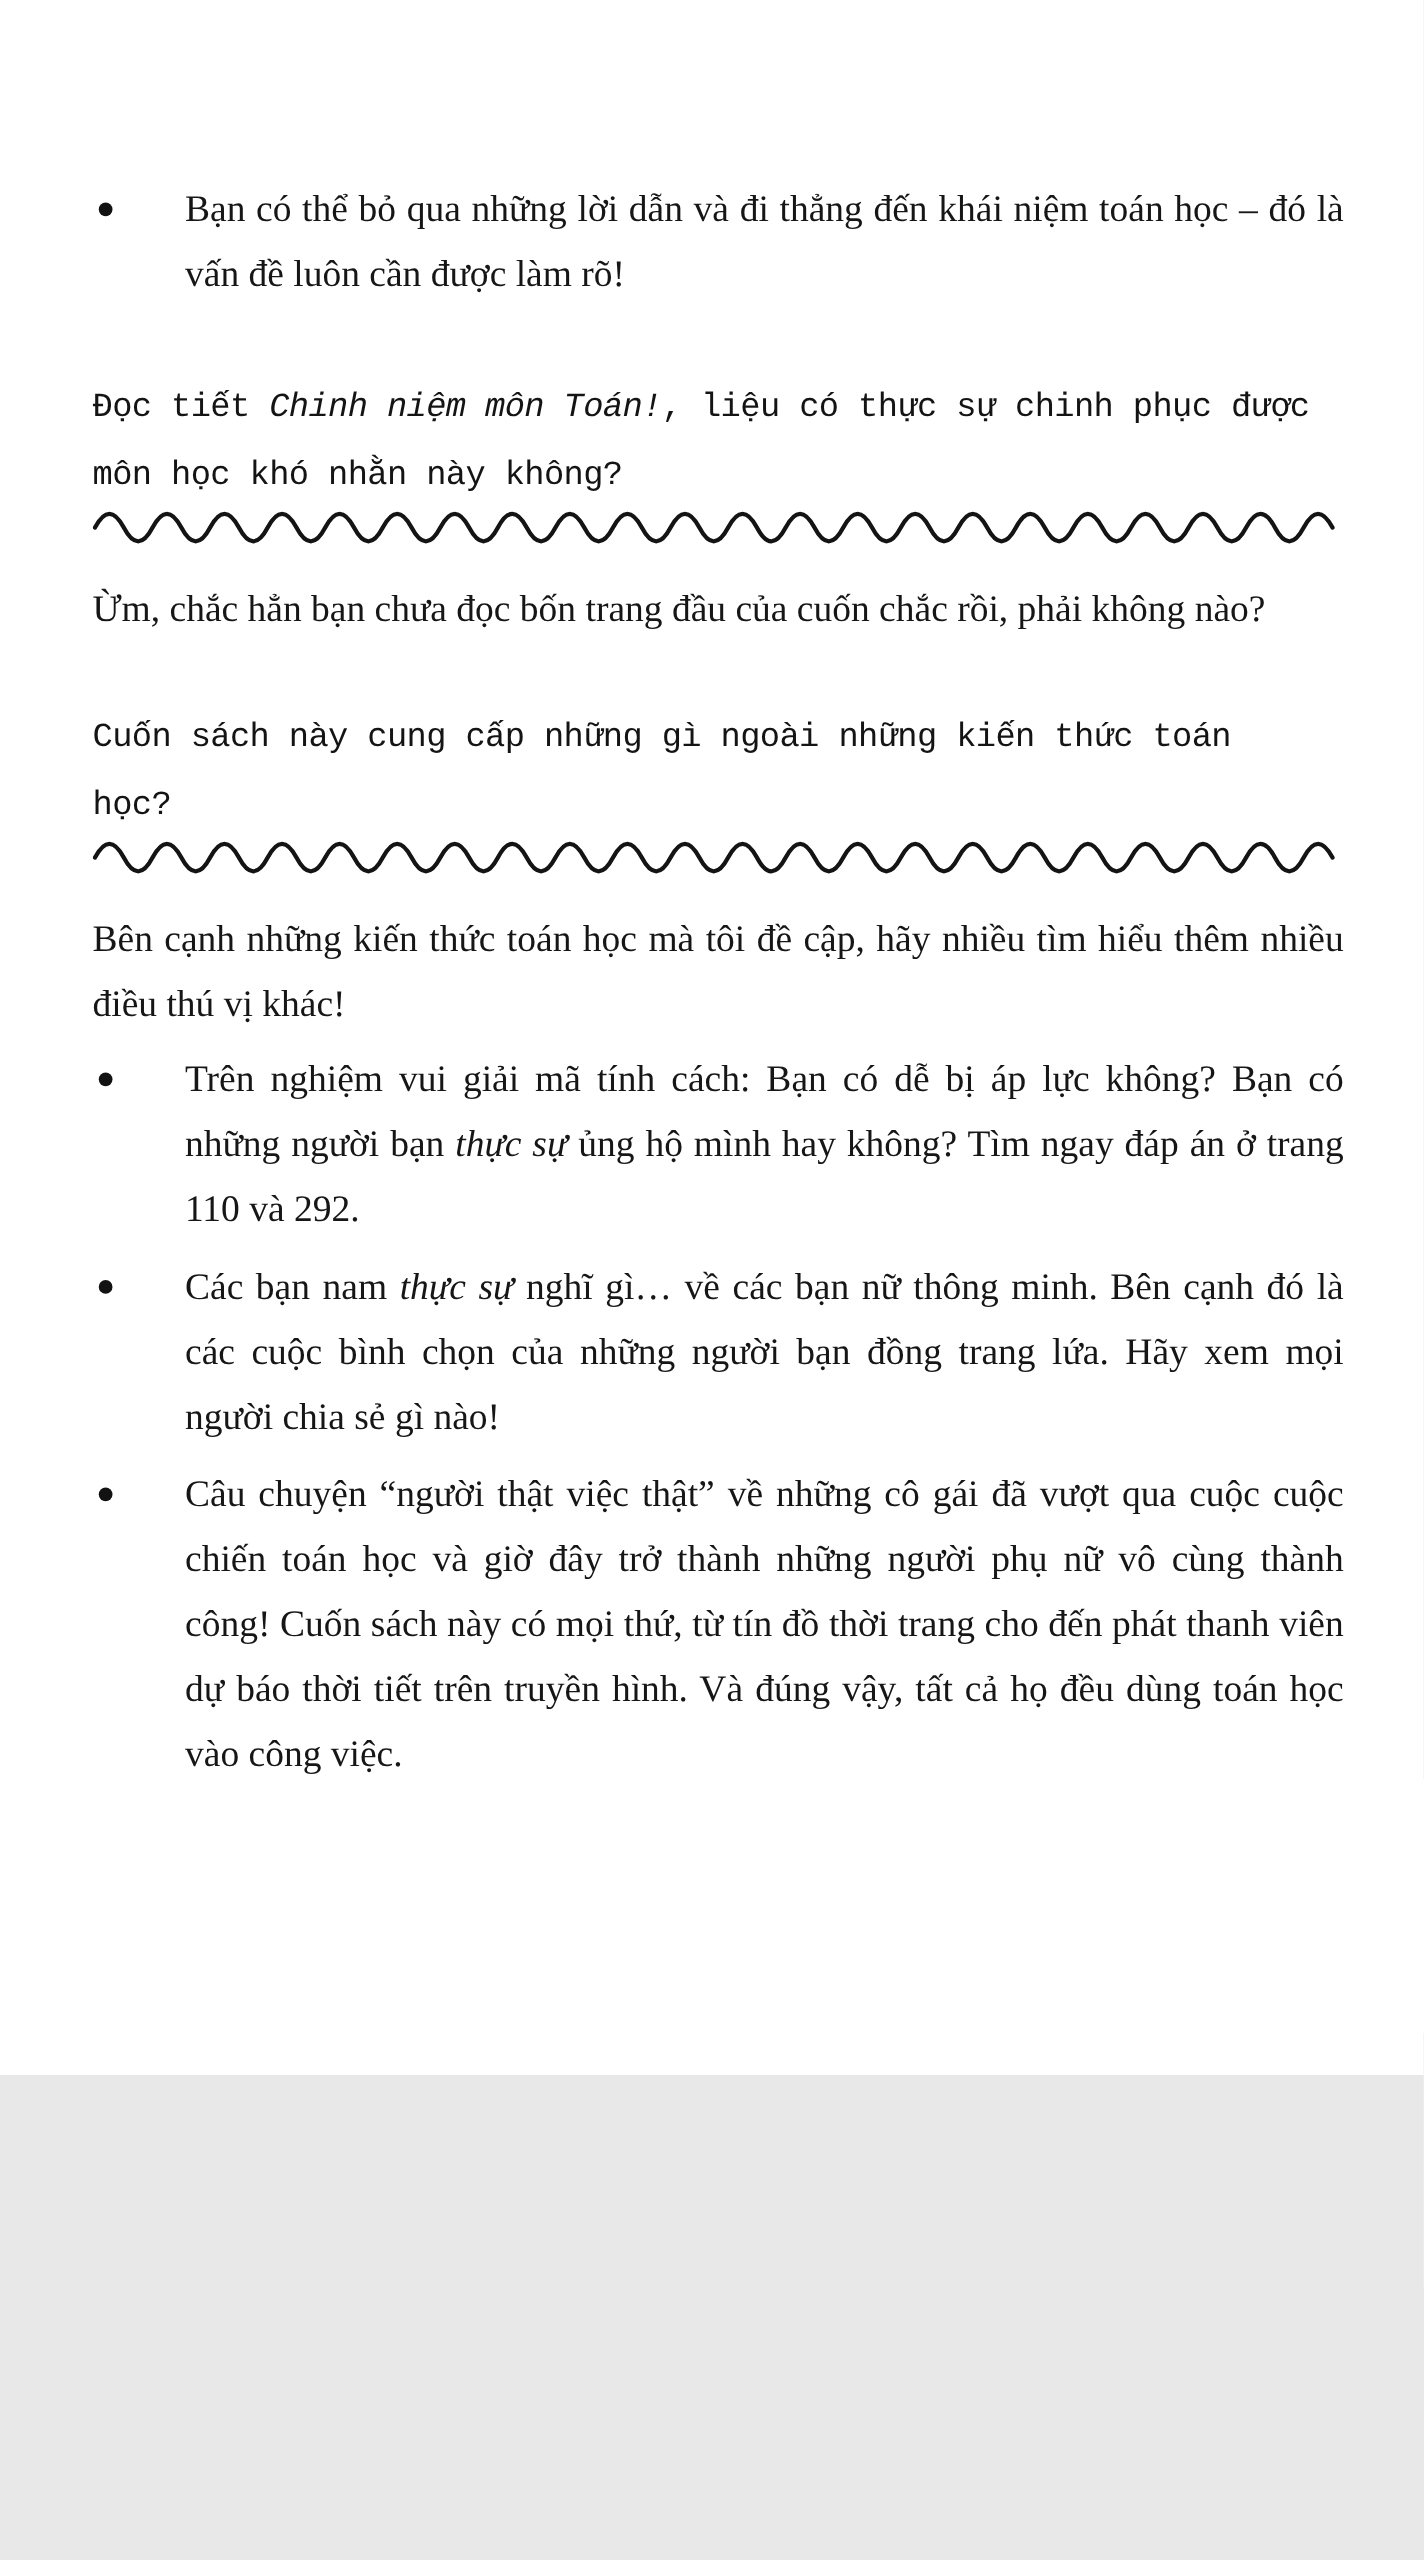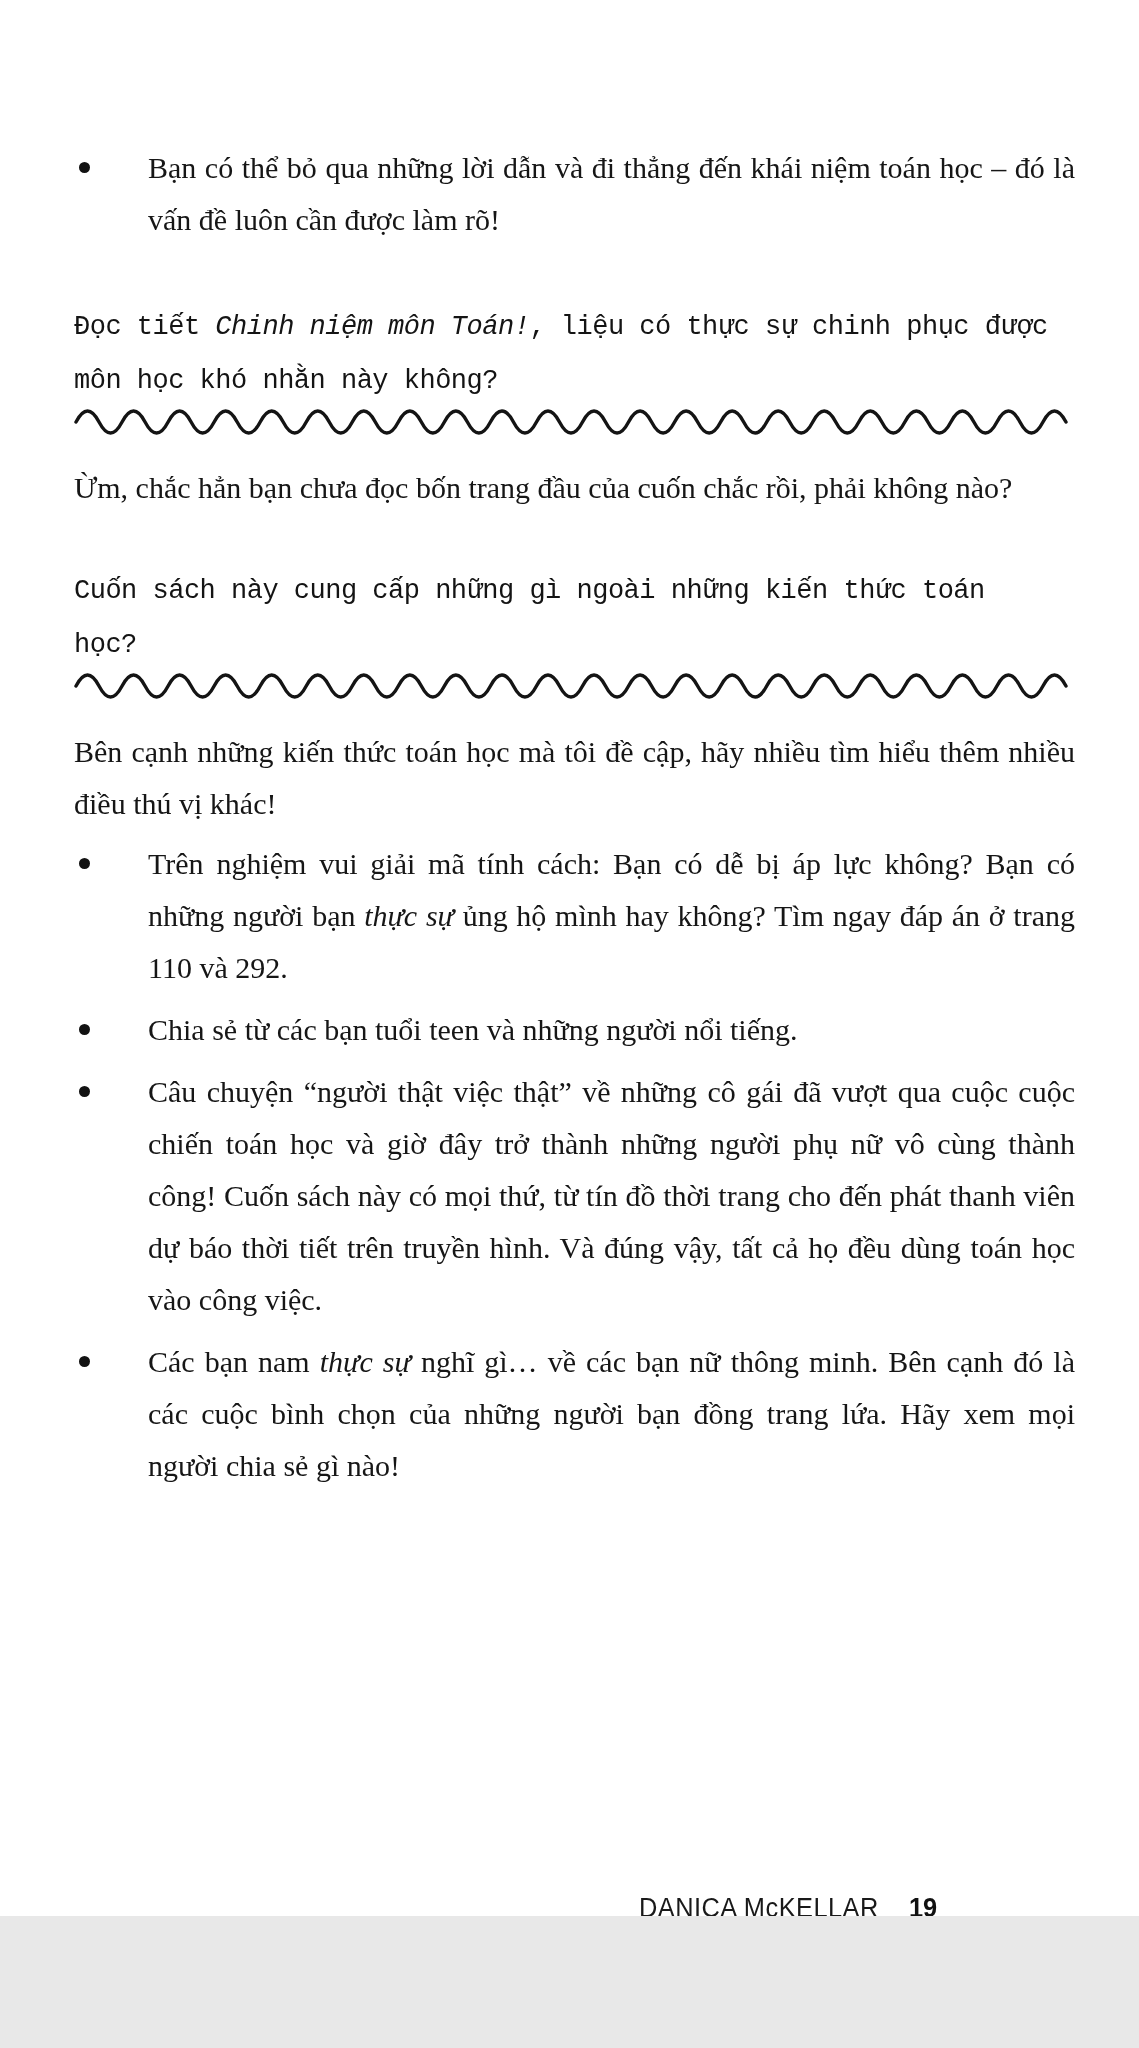--- a/index.html
+++ b/index.html
@@ -1,20 +1,20 @@
 <!DOCTYPE html>
 <html lang="vi"><head>
 <meta charset="utf-8">
 <title>Document</title>
 <style>
   html, body { margin: 0; padding: 0; background: #e8e8e8; }
   .page {
     position: relative;
     width: 1139px;
-    height: 1916px;
+    height: 1660px;
     margin: 0 auto;
     background: #ffffff;
     overflow: hidden;
     box-sizing: border-box;
     padding: 142px 64px 0 74px;
     color: #161616;
   }
   .content { width: 100%; }
 
   
@@ -117,29 +117,25 @@
       <p class="body-text answer"><span>Bên cạnh những kiến thức toán học mà tôi đề cập, hãy nhiều tìm hiểu thêm nhiều điều thú vị khác!</span></p>
     </section>
 
     <div class="bullet-list features">
       <div class="bullet-item">
         <span class="dot"></span>
         <p class="body-text"><span>Trên nghiệm vui giải mã tính cách: Bạn có dễ bị áp lực không? Bạn có những người bạn </span><i>thực sự</i><span> ủng hộ mình hay không? Tìm ngay đáp án ở trang 110 và 292.</span></p>
       </div>
       <div class="bullet-item">
         <span class="dot"></span>
-        <p class="body-text"><span>Chia sẻ từ các bạn tuổi teen và những người nổi tiếng.</span></p>
+        <p class="body-text"><span>Các bạn nam </span><i>thực sự</i><span> nghĩ gì… về các bạn nữ thông minh. Bên cạnh đó là các cuộc bình chọn của những người bạn đồng trang lứa. Hãy xem mọi người chia sẻ gì nào!</span></p>
       </div>
       <div class="bullet-item">
         <span class="dot"></span>
         <p class="body-text"><span>Câu chuyện “người thật việc thật” về những cô gái đã vượt qua cuộc cuộc chiến toán học và giờ đây trở thành những người phụ nữ vô cùng thành công! Cuốn sách này có mọi thứ, từ tín đồ thời trang cho đến phát thanh viên dự báo thời tiết trên truyền hình. Và đúng vậy, tất cả họ đều dùng toán học vào công việc.</span></p>
-      </div>
-      <div class="bullet-item">
-        <span class="dot"></span>
-        <p class="body-text"><span>Các bạn nam </span><i>thực sự</i><span> nghĩ gì… về các bạn nữ thông minh. Bên cạnh đó là các cuộc bình chọn của những người bạn đồng trang lứa. Hãy xem mọi người chia sẻ gì nào!</span></p>
       </div>
     </div>
 
   </main>
 
   <footer class="footer">
     <span class="author">DANICA McKELLAR</span><span class="pagenum">19</span>
   </footer>
 </div>
 

